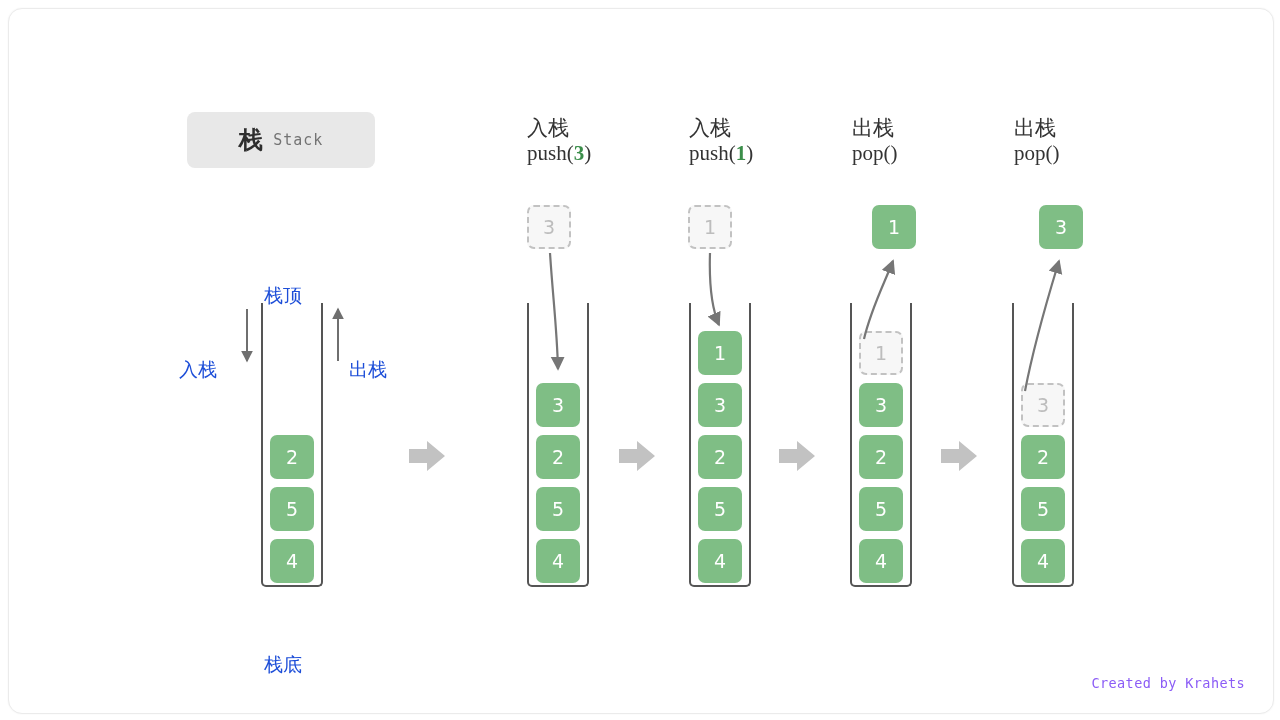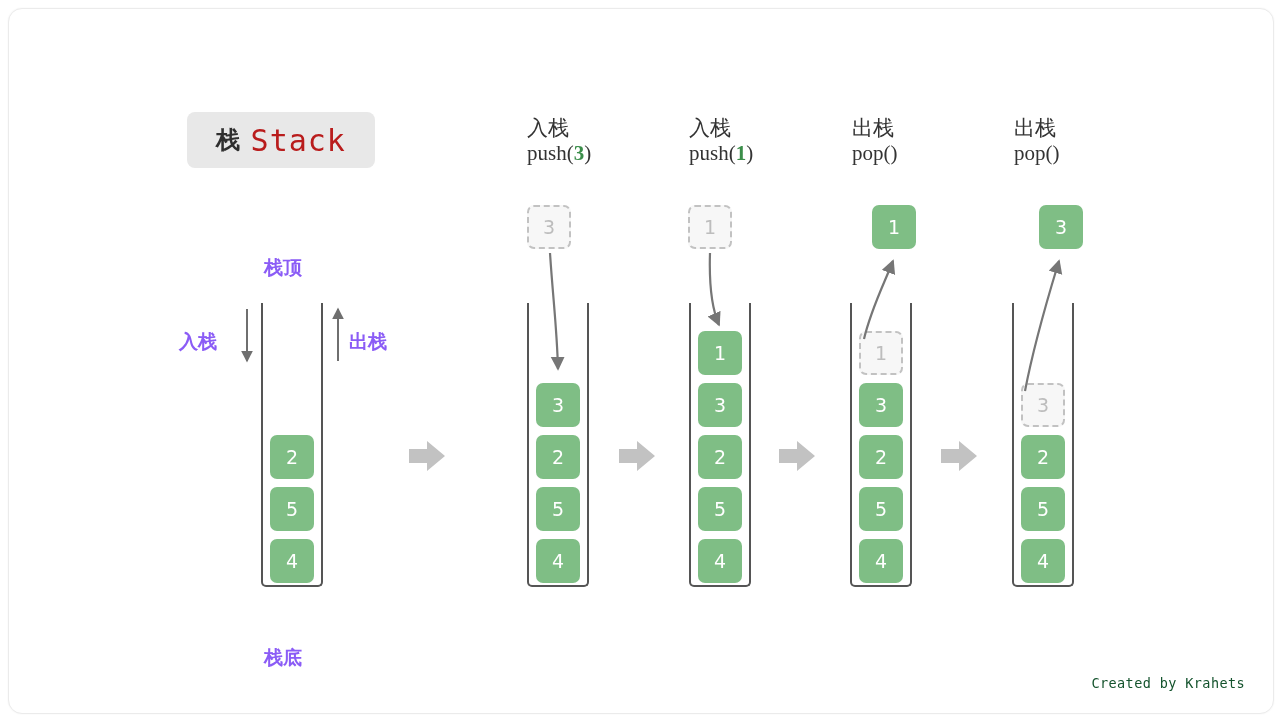--- a/index.html
+++ b/index.html
@@ -41,31 +41,32 @@
     gap: 10px;
   }
   #title-chip .cn {
     font-size: 24px;
     font-weight: bold;
     color: #2e2e2e;
     letter-spacing: 0.5px;
   }
   #title-chip .en {
     font-family: "DejaVu Sans Mono", "Liberation Mono", monospace;
-    font-size: 30px;
-    color: #b91c1c;
+    font-size: 15px;
+    color: #737373;
     letter-spacing: 1px;
   }
 
   
   .cn-bold {
     font-size: 19px;
-    font-weight: bold;
-    color: #8b5cf6;
+    font-weight: normal;
+    color: #1d4ed8;
     white-space: nowrap;
+    margin-top: 28px;
   }
 
   
   .stack-frame {
     width: 62px;
     height: 284px;
     border-left: 2px solid #555555;
     border-right: 2px solid #555555;
     border-bottom: 2px solid #555555;
     border-top: none;
@@ -148,39 +149,39 @@
     color: #3b8e4a;
     font-weight: bold;
   }
 
   
   #footer {
     right: 28px;
     bottom: 22px;
     font-family: "DejaVu Sans Mono", "Liberation Mono", monospace;
     font-size: 13.5px;
-    color: #14532d;
+    color: #8b5cf6;
     letter-spacing: 0.4px;
   }
 
   svg.ov { position: absolute; left: 0; top: 0; overflow: visible; pointer-events: none; }
 </style>
 </head>
 <body>
 
 <div id="canvas">
 
   <div class="abs" id="title-chip">
     <span class="cn">栈</span>
     <span class="en">Stack</span>
   </div>
 
   <div class="abs cn-bold" style="left:255px; top:246px;">栈顶</div>
 
-  <div class="abs cn-bold" style="left:255px; top:636px;">栈底</div>
+  <div class="abs cn-bold" style="left:255px; top:615px;">栈底</div>
 
   <div class="abs cn-bold" style="left:170px; top:320px;">入栈</div>
 
   <div class="abs cn-bold" style="left:340px; top:320px;">出栈</div>
 
   <svg class="ov" width="1264" height="704">
     <defs>
       <marker id="mk-thin" markerWidth="8" markerHeight="8" refX="5.2" refY="3" orient="auto">
         <path d="M0,0 L6,3 L0,6 z" fill="#6f6f6f"></path>
       </marker>

